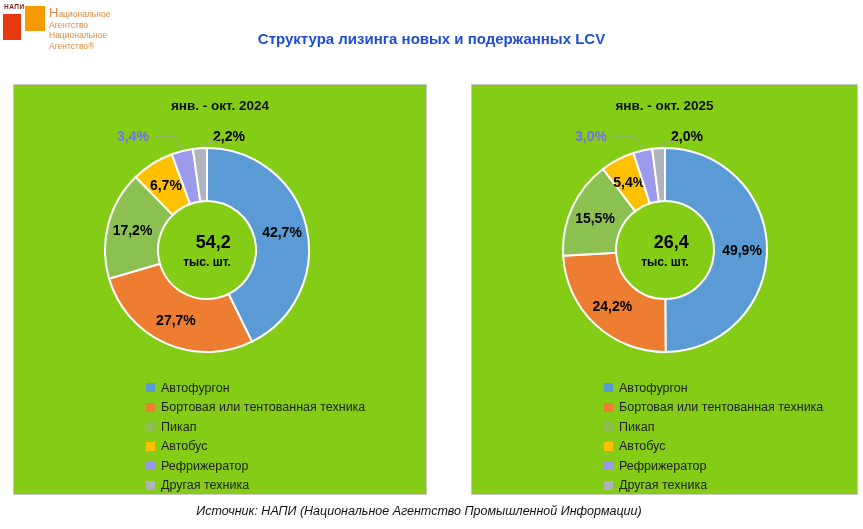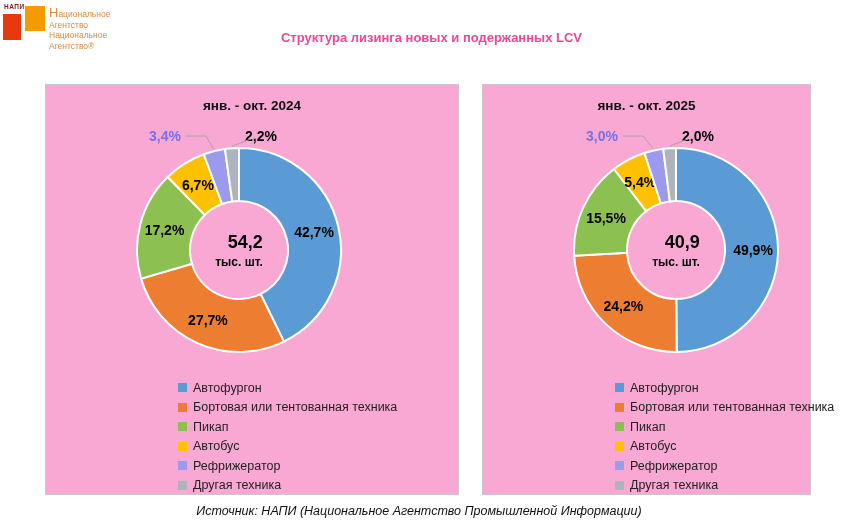--- a/index.html
+++ b/index.html
@@ -8,25 +8,25 @@
     background:#ffffff;font-family:"Liberation Sans", sans-serif;color:#000;
   }
   
   .logo{position:absolute;left:2px;top:2px;width:150px;height:56px;}
   .logo-mini{position:absolute;left:2px;top:1px;font-size:6.5px;font-weight:700;color:#7c241a;letter-spacing:.5px;}
   .logo-red{position:absolute;left:1px;top:12px;width:18px;height:26px;}
   .logo-orange{position:absolute;left:23px;top:4px;width:20px;height:25px;}
   .logo-text{position:absolute;left:47px;top:6px;font-size:8.5px;line-height:10.5px;font-weight:400;}
   .logo-text .cap{font-size:13px;}
   .page-title{position:absolute;left:0;top:30px;width:100%;text-align:center;
-    font-size:13px;font-weight:700;color:#ec4899;}
+    font-size:15px;font-weight:700;color:#1d4ed8;}
   
-  .panel{position:absolute;top:84px;height:411px;background:#f9a8d4;border:1px solid #c8c8c8;box-sizing:border-box;margin-left:32px;}
+  .panel{position:absolute;top:84px;height:411px;background:#84cc16;border:1px solid #c8c8c8;box-sizing:border-box;}
   .panel-2024{left:13px;width:414px;}
-  .panel-2025{left:450px;width:329px;}
+  .panel-2025{left:471px;width:387px;}
   .panel-title{margin-top:13px;text-align:center;font-size:13.5px;font-weight:700;color:#111;}
   .donut-wrap{position:absolute;left:28px;top:26px;width:340px;height:266px;}
   .donut-wrap svg{display:block;}
   .donut-center{position:absolute;left:165px;top:139px;transform:translate(-50%,-50%);
     text-align:right;font-weight:700;line-height:1.35;pointer-events:none;}
   .donut-center .val{font-size:18px;}
   .donut-center .unit{font-size:12px;}
   
   .legend{position:absolute;left:90px;top:293px;}
   .legend-row{display:flex;align-items:center;height:19.5px;padding-left:42px;}
@@ -118,21 +118,21 @@
         <path d="M102.99110963515022 58.012979337920825A102 102 0 0 1 133.48026657375533 41.99223533789434L149.85816727562755 92.39823070153747A49 49 0 0 0 135.21141541296433 100.09447046625608Z" fill="#FFC000" stroke="#ffffff" stroke-width="2"></path>
         <text x="129.1833669880357" y="70.83718902740097" text-anchor="middle" dy="0.35em" fill="#000000" font-size="14" font-weight="700" font-family="&quot;Liberation Sans&quot;, sans-serif">5,4%</text>
         <path d="M133.48026657375533 41.99223533789434A102 102 0 0 1 152.21601017644093 37.80430046592326L158.85867155534908 90.38637963559059A49 49 0 0 0 149.85816727562755 92.39823070153747Z" fill="#9C9AEC" stroke="#ffffff" stroke-width="2"></path>
         <text x="107" y="30" text-anchor="end" fill="#7472E4" font-size="14" font-weight="700" font-family="&quot;Liberation Sans&quot;, sans-serif">3,0%</text>
         <polyline points="112,25 132,25 142.3131028947596,37.50465675837026" fill="none" stroke="#a6a6a6" stroke-width="1"></polyline>
         <path d="M152.21601017644093 37.80430046592326A102 102 0 0 1 164.99999999999997 37L165 90A49 49 0 0 0 158.85867155534908 90.38637963559059Z" fill="#AEB4BE" stroke="#ffffff" stroke-width="2"></path>
         <text x="187" y="30" text-anchor="middle" fill="#000000" font-size="14" font-weight="700" font-family="&quot;Liberation Sans&quot;, sans-serif">2,0%</text>
         <polyline points="177,28 158.4697859689514,35.20522024345976" fill="none" stroke="#a6a6a6" stroke-width="1"></polyline>
       </svg>
     <div class="donut-center">
-      <div class="val">40,9</div>
+      <div class="val">26,4</div>
       <div class="unit">тыс. шт.</div>
     </div>
   </div>
   <div class="legend">
       <div class="legend-row">
         <span class="legend-swatch" style="background: rgb(91, 155, 213);"></span>
         <span class="legend-label">Автофургон</span>
       </div>
       <div class="legend-row">
         <span class="legend-swatch" style="background: rgb(237, 125, 49);"></span>

